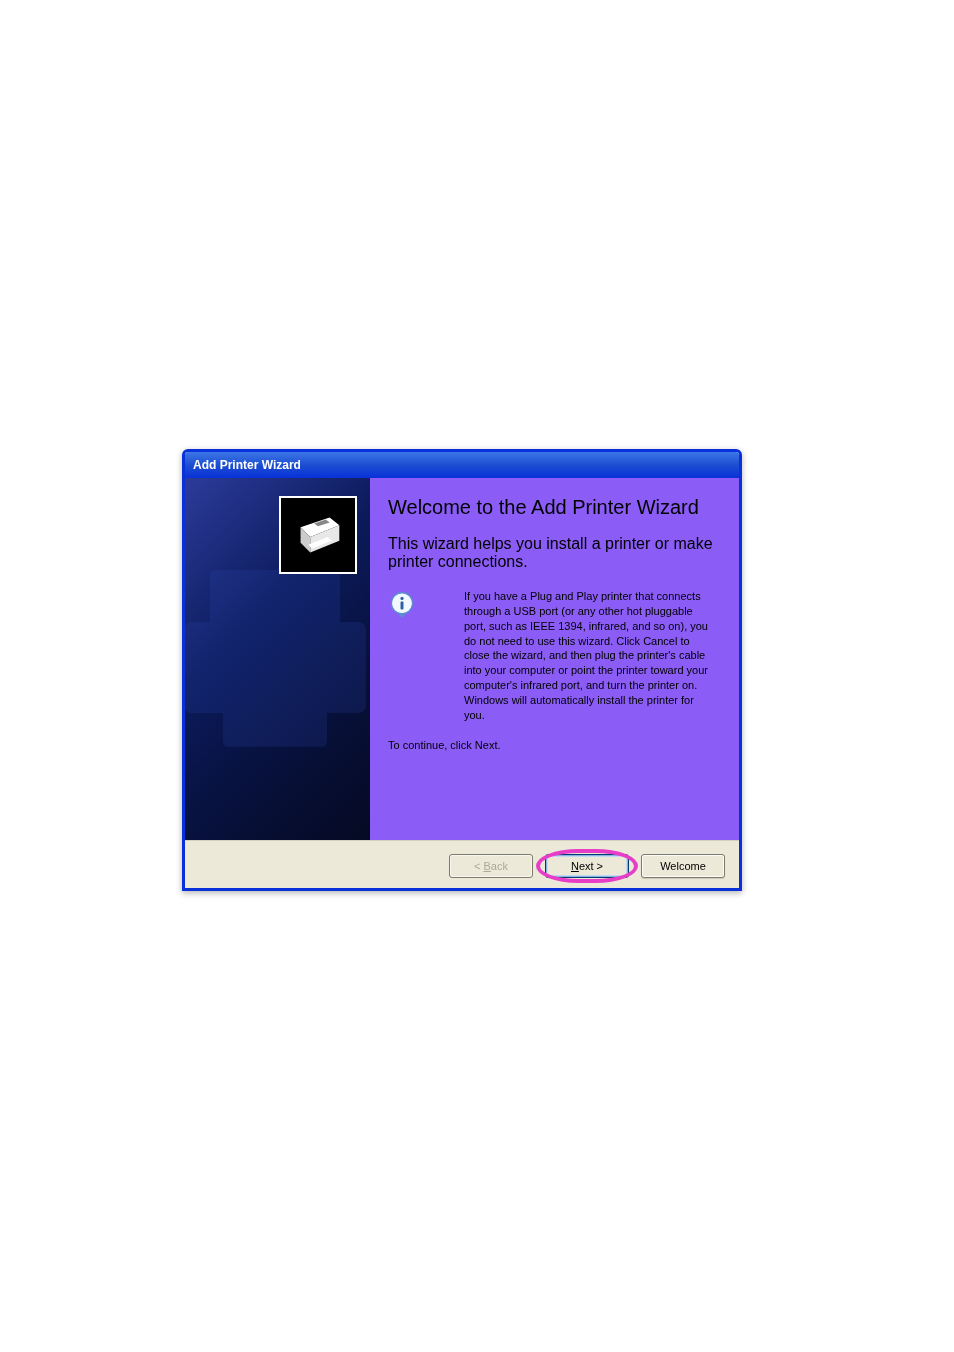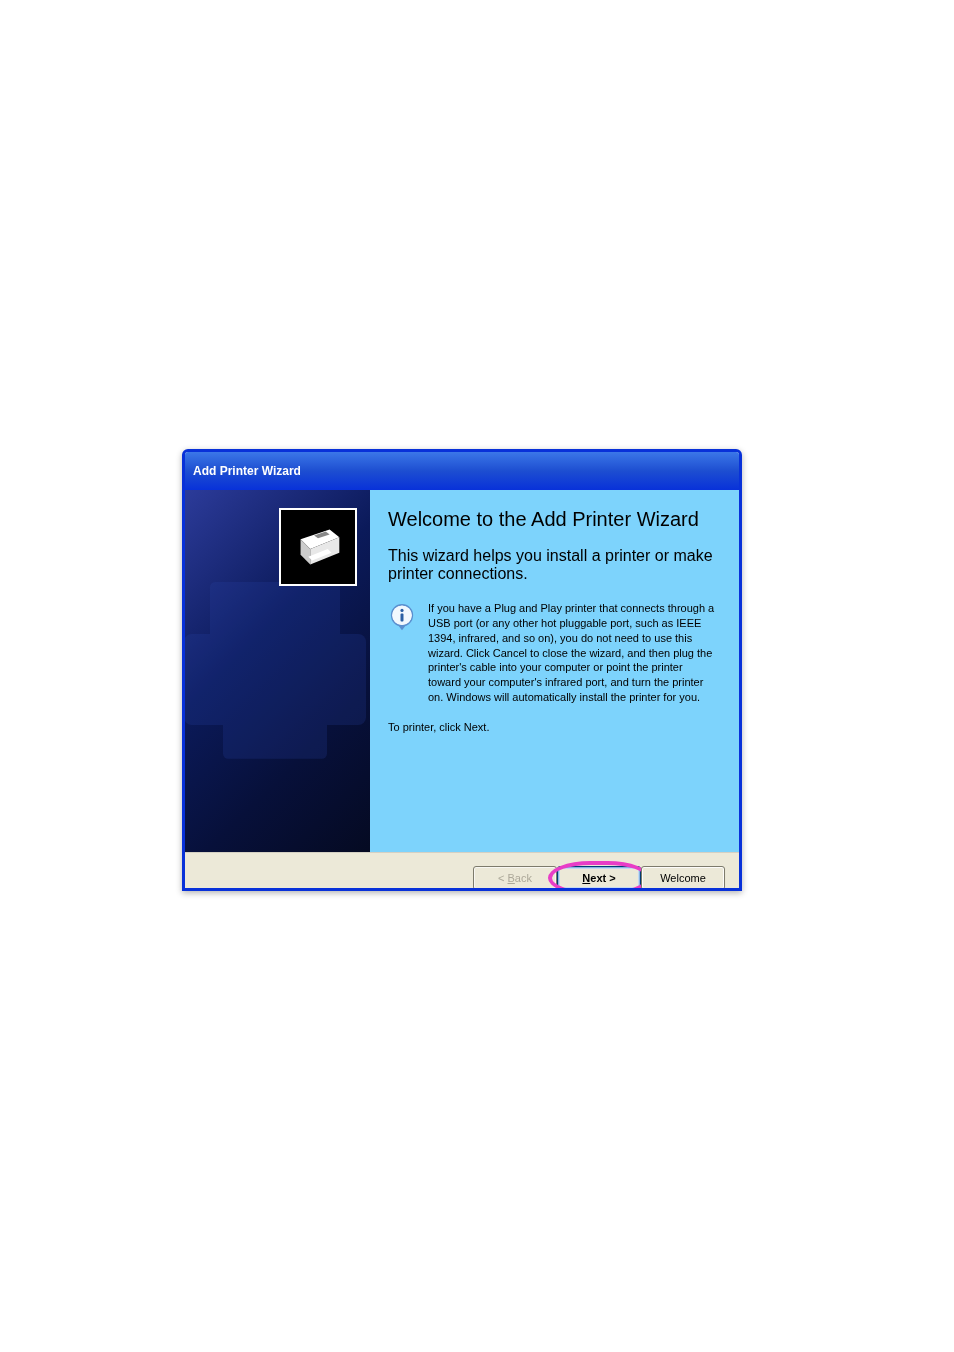--- a/index.html
+++ b/index.html
@@ -16,33 +16,33 @@
       top: 449px;
       width: 560px;
       height: 442px;
       border: 3px solid #0831d9;
       border-radius: 6px 6px 0 0;
       background: #ece9d8;
       overflow: hidden;
       box-shadow: 0 2px 6px rgba(0,0,0,0.3);
     }
     .titlebar {
-      height: 38px;
+      height: 26px;
       background: linear-gradient(to bottom, #3b77e8 0%, #1d4ed1 50%, #0831d9 100%);
       color: #ffffff;
       font-weight: bold;
       font-size: 12px;
       padding: 5px 8px;
       display: flex;
       align-items: center;
     }
     .body-area {
       display: flex;
       height: 362px;
-      background: #7dd3fc;
+      background: #8b5cf6;
     }
     .sidebar {
       width: 185px;
       height: 100%;
       background: linear-gradient(135deg, #2c3b9a 0%, #0b1a5a 40%, #07103a 70%, #050a22 100%);
       position: relative;
       overflow: hidden;
     }
     .sidebar-printer-large {
       position: absolute;
@@ -88,33 +88,34 @@
     .info-icon {
       width: 28px;
       height: 28px;
       flex-shrink: 0;
       margin-right: 12px;
       margin-top: 2px;
     }
     .info-text {
       font-size: 11px;
       line-height: 1.35;
+      margin-left: 36px;
     }
     .continue-text {
       font-size: 11px;
     }
     .button-bar {
       height: 50px;
       background: #ece9d8;
       border-top: 1px solid #d4d0c3;
       display: flex;
       justify-content: flex-end;
       align-items: center;
       padding-right: 14px;
-      gap: 0;
+      gap: 12px;
     }
     .btn {
       width: 84px;
       height: 24px;
       font-size: 11px;
       font-family: Tahoma, Arial, sans-serif;
       background: #ece9d8;
       border: 1px solid #7d7b6c;
       border-radius: 3px;
       box-shadow: inset 0 0 0 1px #fdfcfa, 0 1px 1px rgba(0,0,0,0.15);
@@ -122,21 +123,20 @@
       position: relative;
     }
     .btn:disabled {
       color: #aca899;
       cursor: default;
       box-shadow: inset 0 0 0 1px #f8f7f2;
     }
     .btn.default {
       border: 1px solid #003c74;
       box-shadow: inset 0 0 0 1px #88b4e2, inset 0 0 0 2px #c5d9f1;
-      font-weight: bold;
     }
     .underline { text-decoration: underline; }
     .highlight-ring {
       position: absolute;
       border: 4px solid #e83dc7;
       border-radius: 50% / 60%;
       width: 102px;
       height: 34px;
       top: -5px;
       left: -9px;
@@ -187,21 +187,21 @@
         <svg class="info-icon" viewBox="0 0 32 32">
           <circle cx="16" cy="14" r="12" fill="#e8f1fb" stroke="#5a8fcf" stroke-width="1.5"></circle>
           <circle cx="16" cy="14" r="11" fill="#f2f8fe"></circle>
           <circle cx="16" cy="8.5" r="1.8" fill="#2b5fa4"></circle>
           <rect x="14.3" y="12" width="3.4" height="9" rx="1" fill="#2b5fa4"></rect>
           <path d="M12 26 L16 31 L20 26" fill="#5a8fcf"></path>
         </svg>
         <div class="info-text">If you have a Plug and Play printer that connects through a USB port (or any other hot pluggable port, such as IEEE 1394, infrared, and so on), you do not need to use this wizard. Click Cancel to close the wizard, and then plug the printer's cable into your computer or point the printer toward your computer's infrared port, and turn the printer on. Windows will automatically install the printer for you.</div>
       </div>
 
-      <p class="continue-text">To printer, click Next.</p>
+      <p class="continue-text">To continue, click Next.</p>
     </div>
 
   </div>
 
   <div class="button-bar">
 
     <button class="btn" disabled="">
       <span>&lt; </span><span class="underline">B</span><span>ack</span>
     </button>
 

